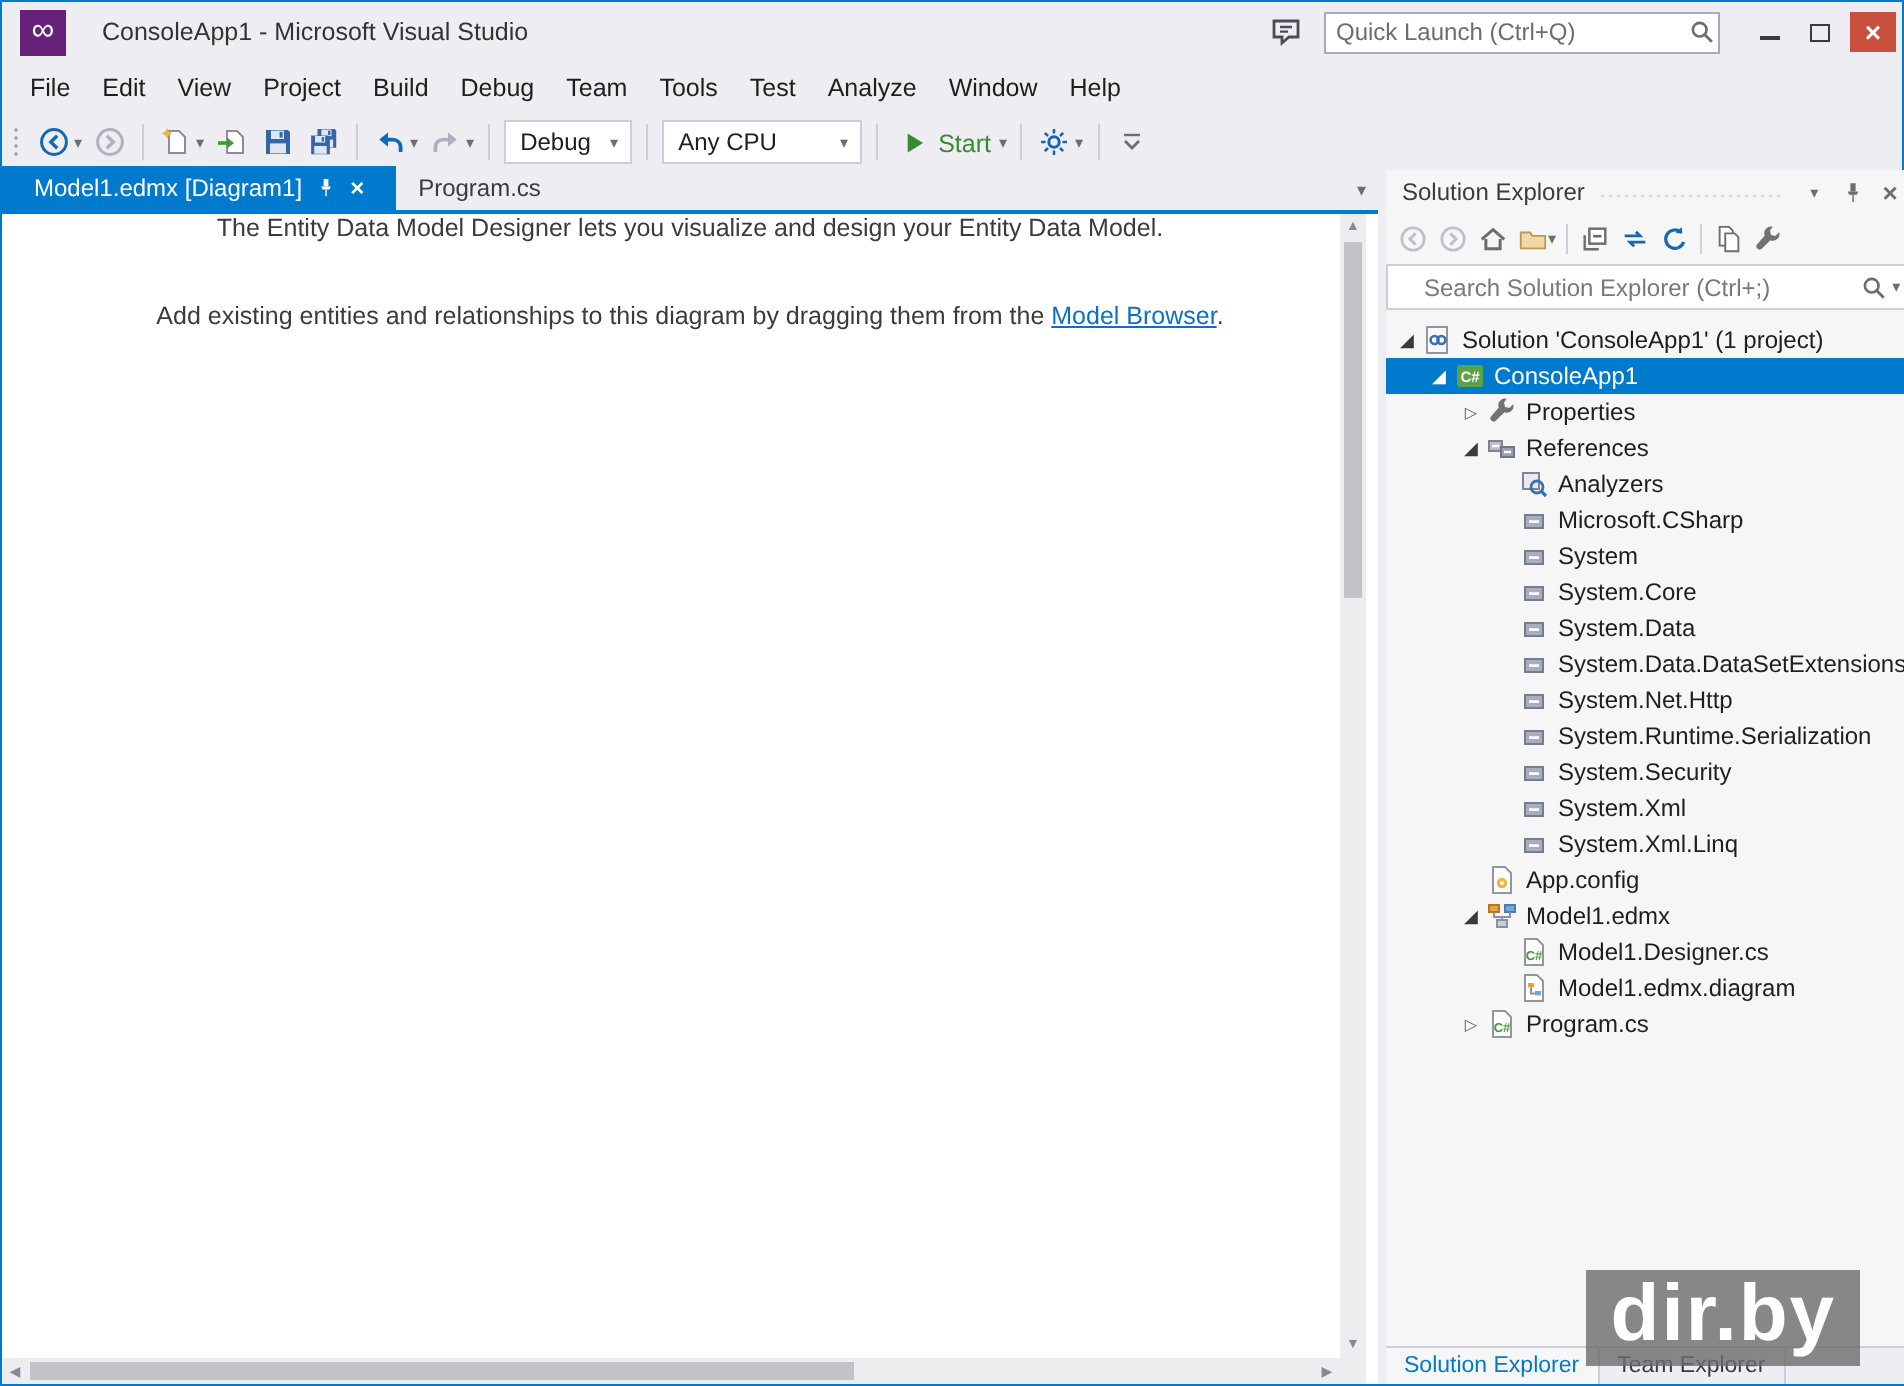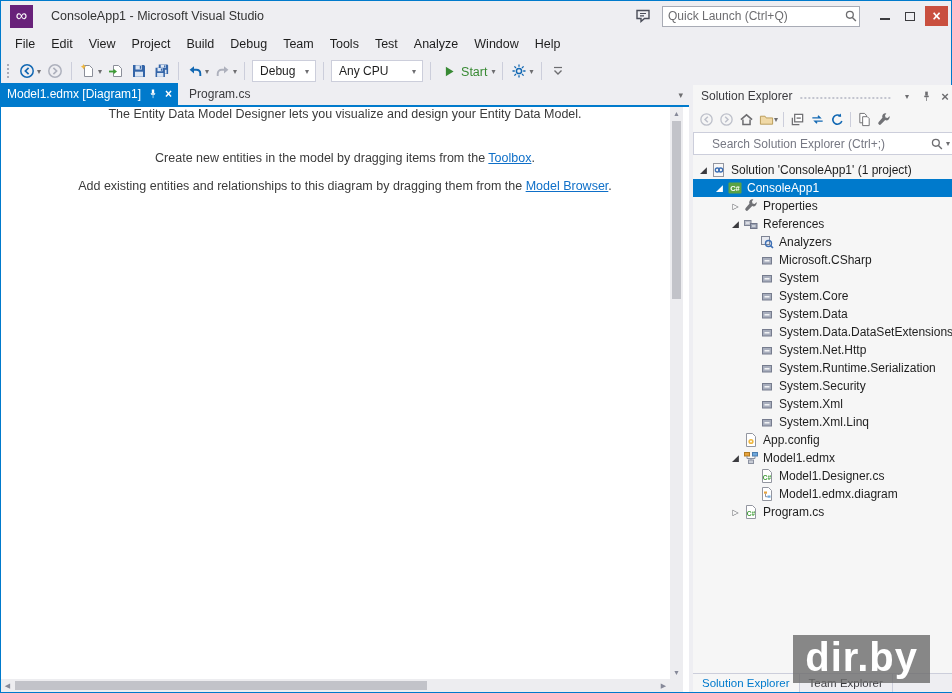--- a/index.html
+++ b/index.html
@@ -25,31 +25,31 @@
   .menubar{height:26px;flex:none;display:flex;align-items:center;padding-left:6px}
   .menu-item{padding:0 8px;font-size:12.5px;line-height:26px;color:#1E1E1E;cursor:default}
 
   
   .toolbar{height:28px;flex:none;display:flex;align-items:center;padding:0 4px;gap:1px}
   .drag-handle{width:5px;height:17px;margin:0 4px 0 1px;background-image:radial-gradient(#A9ACB8 30%,transparent 32%);background-size:4px 4px}
   .tb-btn{height:22px;min-width:22px;display:inline-flex;align-items:center;justify-content:center}
   .tb-caret{font-size:8px;color:#6D6D70;margin:0 2px 0 -2px}
   .tb-sep{width:1px;height:18px;background:#CCCEDB;margin:0 4px}
   .combo{height:22px;background:#fff;border:1px solid #CCCEDB;display:flex;align-items:center;font-size:12px;color:#1E1E1E;padding-left:7px;margin:0 2px}
-  .combo.debug{width:64px}.combo.platform{width:92px}
+  .combo.debug{width:64px}.combo.platform{width:100px}
   .combo-value{flex:1;white-space:nowrap}
   .combo-caret{width:16px;text-align:center;font-size:8px;color:#6D6D70}
   .start-btn{display:flex;align-items:flex-end;gap:4px;padding:0 5px;color:var(--start,#388A34);font-size:12.5px;cursor:default}
 
   
   .content{flex:1;display:flex;min-height:0}
   .editor-area{width:688px;flex:none;display:flex;flex-direction:column;min-height:0}
   .tabbar{height:22px;flex:none;display:flex;align-items:flex-end;background:#EEEEF2;border-bottom:2px solid var(--accent,#007ACC)}
   .tab{display:flex;align-items:center;height:22px;font-size:12px;cursor:default}
-  .tab.active{background:var(--accent,#007ACC);color:#fff;padding:0 6px;gap:6px}
+  .tab.active{background:var(--accent,#007ACC);color:#fff;padding:0 16px;gap:6px}
   .tab:not(.active){color:#3B3B3F;padding:0 11px}
   .tab-close{font-size:12px;font-weight:bold;line-height:1}
   .small{width:12px;height:12px}
   .tab-overflow{margin-left:auto;align-self:center;font-size:9px;color:#6D6D70;padding:0 6px}
 
   .designer{flex:1;position:relative;background:#fff;min-height:0;overflow:hidden}
   .designer-text{text-align:center;font-size:12.5px;color:#3B3B3B}
   .designer-text p{margin:0 0 30px}
   .designer-text p:nth-child(2){margin-bottom:14px}
   .link{color:var(--link,#0E6FC8);text-decoration:underline;cursor:pointer}
@@ -265,21 +265,20 @@
         </div>
         <div class="tab">
           <span class="tab-label">Program.cs</span>
         </div>
         <span class="tab-overflow">▾</span>
       </div>
 
       <div class="designer">
         <div class="designer-text">
           <p>The Entity Data Model Designer lets you visualize and design your Entity Data Model.</p>
-          <p><span>Create new entities in the model by dragging items from the </span><a class="link">Toolbox</a><span>.</span></p>
           <p><span>Add existing entities and relationships to this diagram by dragging them from the </span><a class="link">Model Browser</a><span>.</span></p>
         </div>
         <div class="vscroll">
           <div class="sb-arrow">▲</div>
           <div class="v-thumb"></div>
           <div class="sb-arrow bottom">▼</div>
         </div>
         <div class="hscroll">
           <div class="sb-arrow">◀</div>
           <div class="h-thumb"></div>

